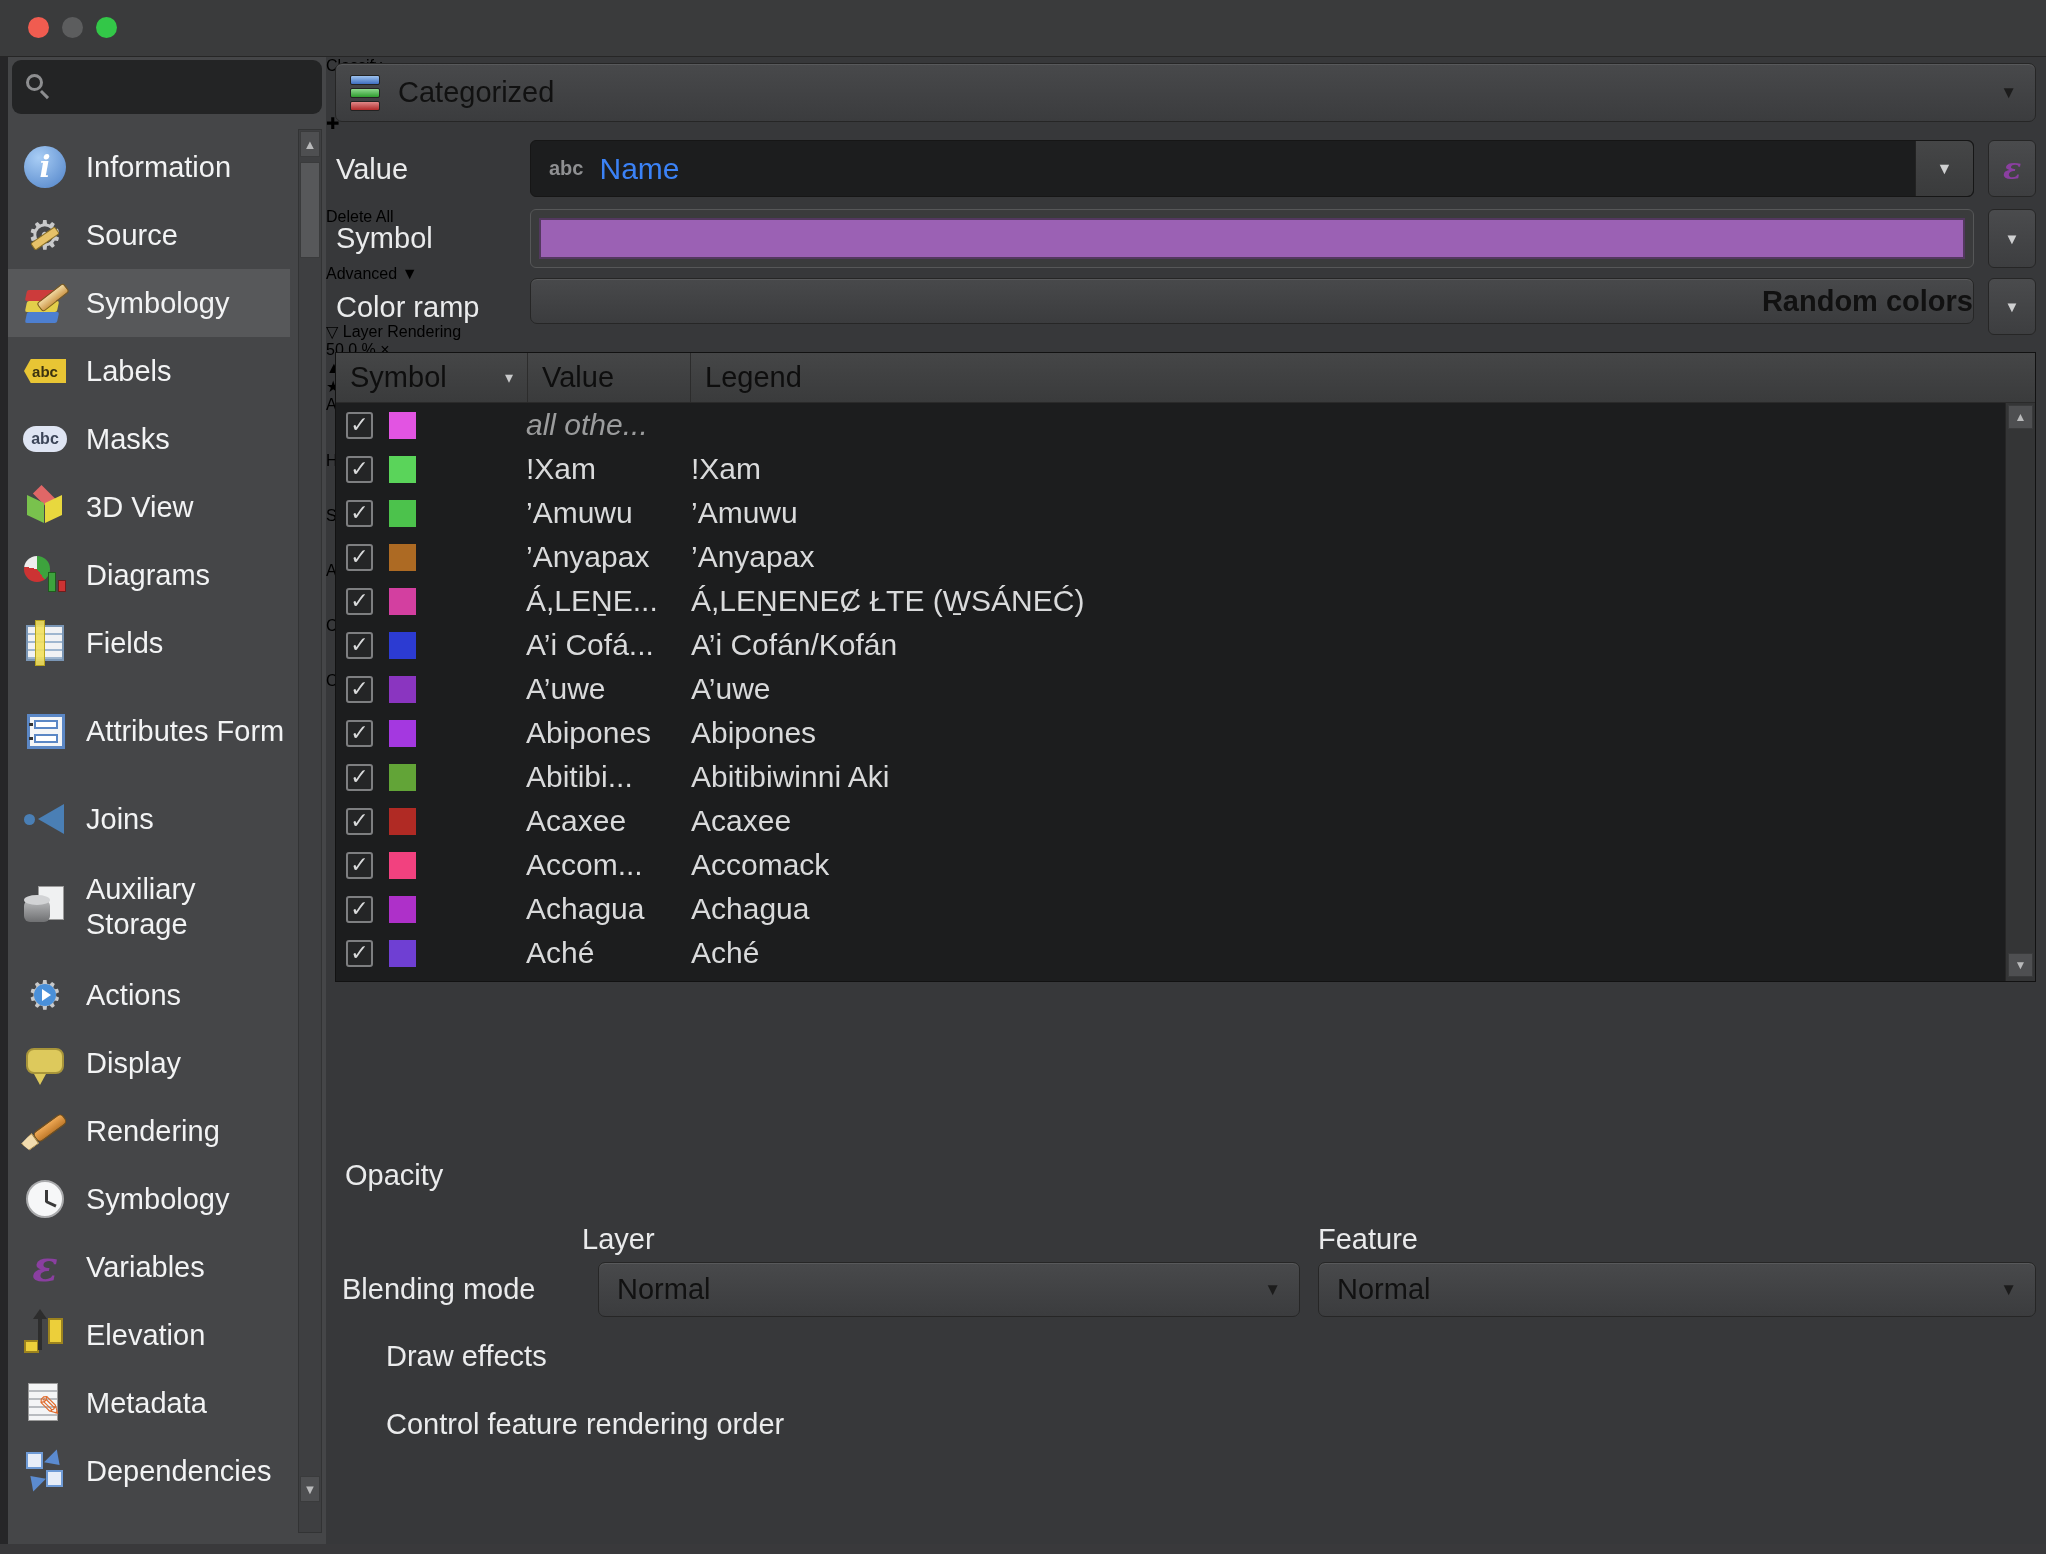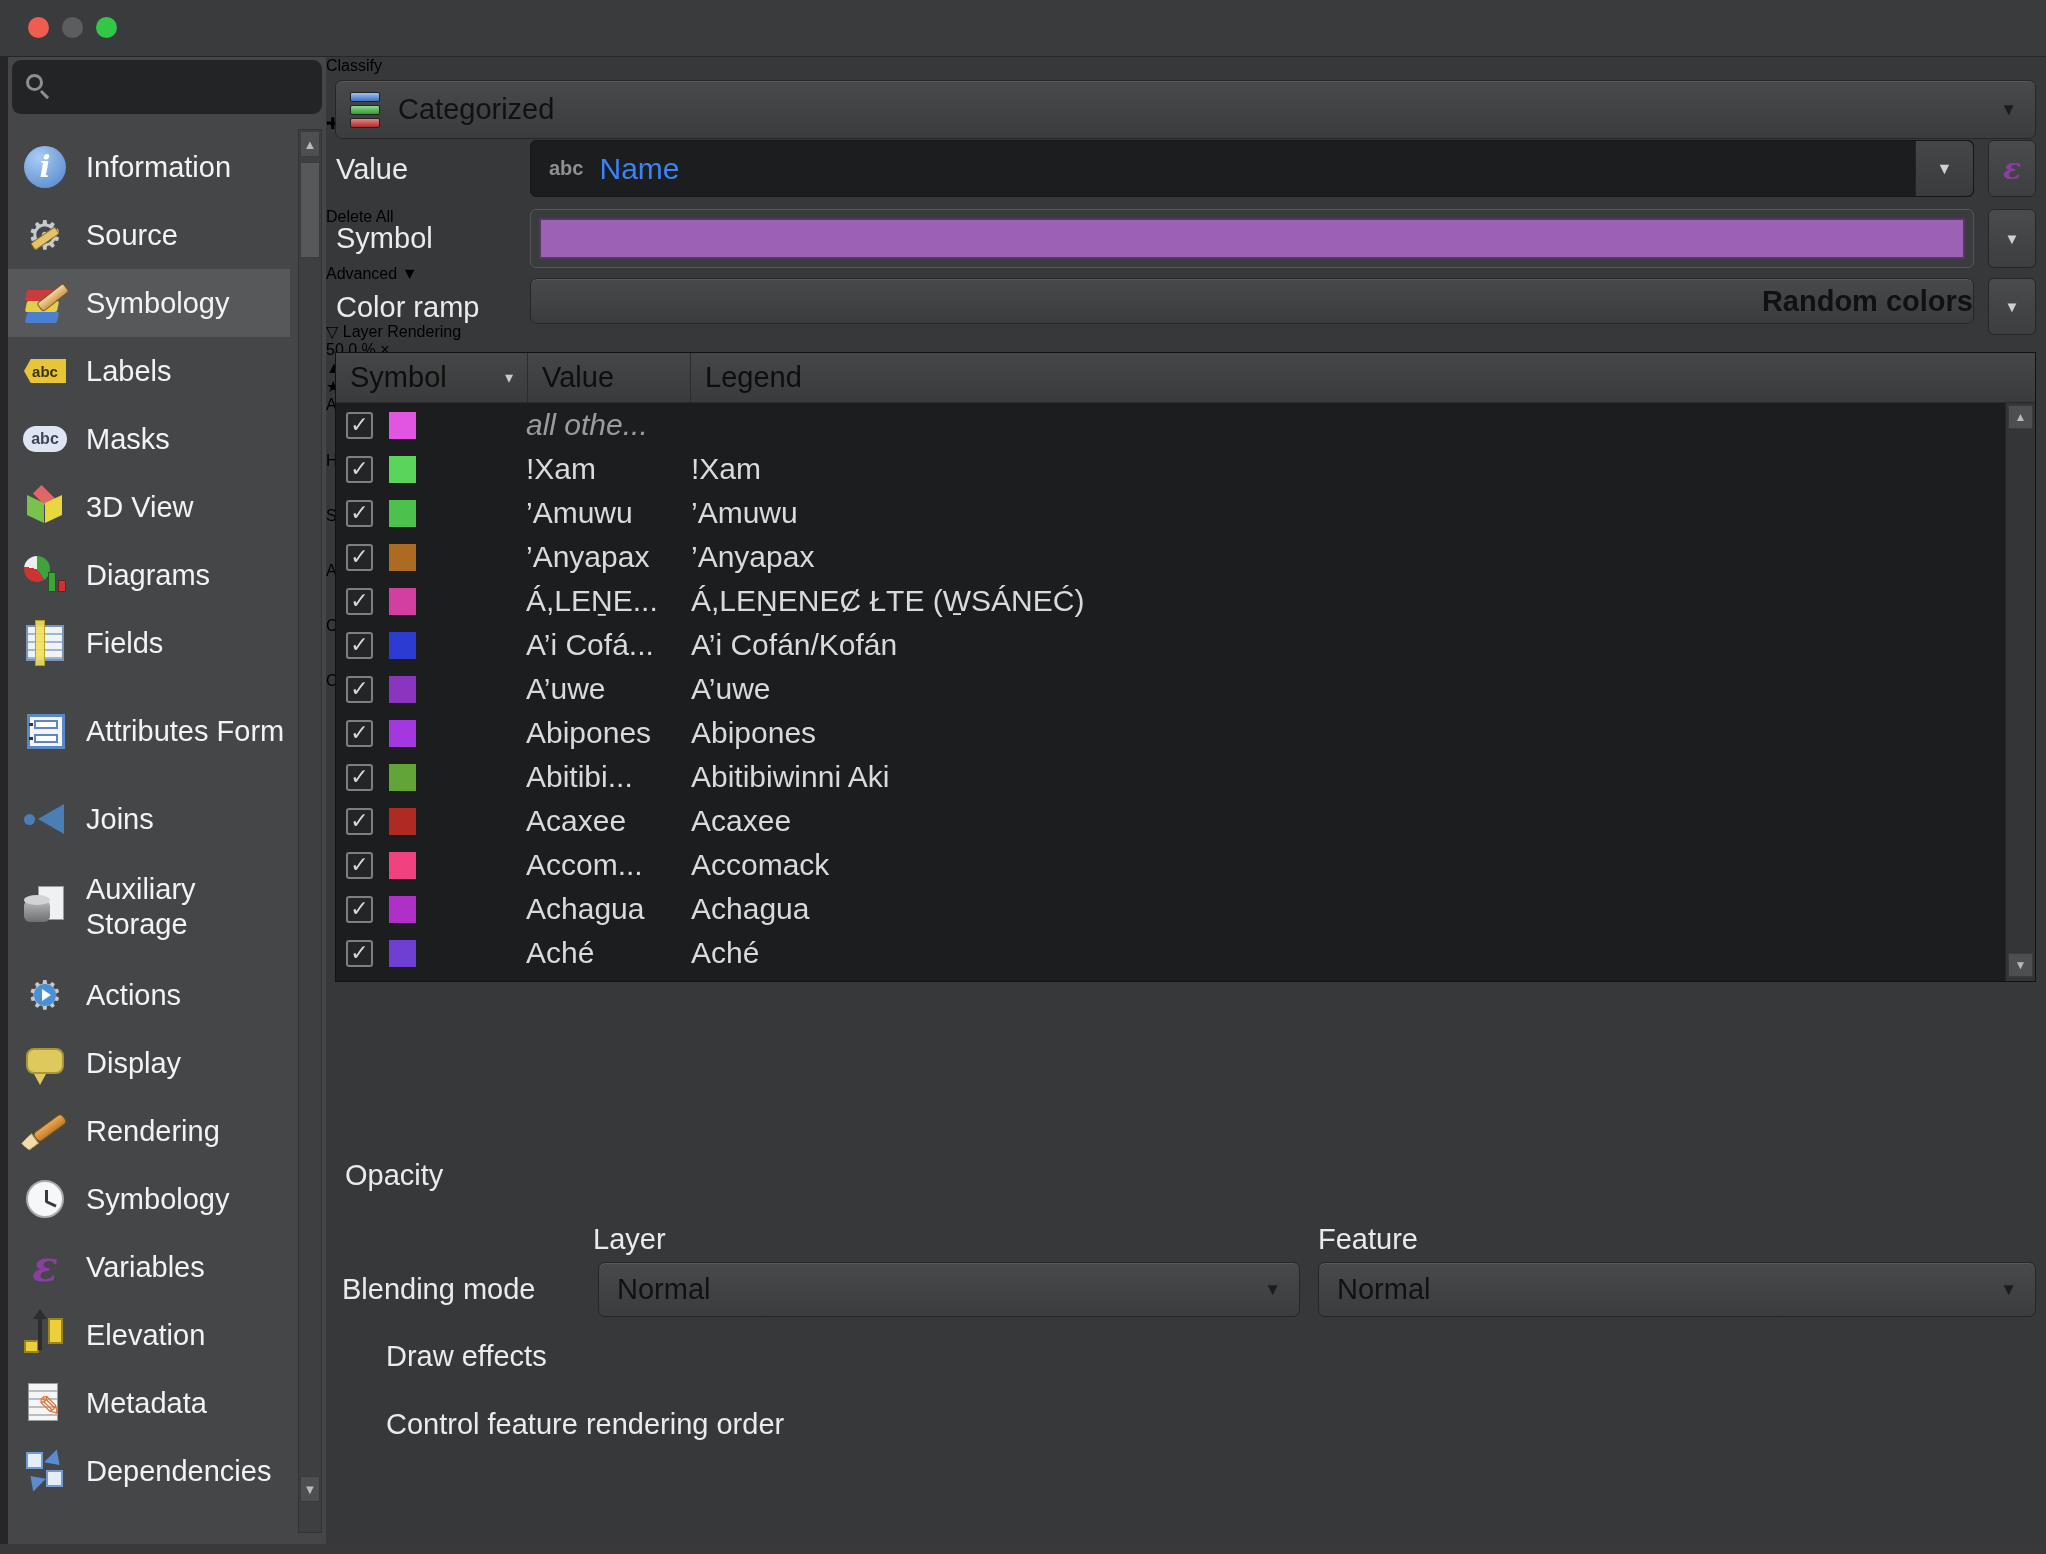--- a/index.html
+++ b/index.html
@@ -338,21 +338,21 @@
     <div class="sb-scroll">
       <span class="sb-btn" style="top:1px;">▲</span>
       <span class="sb-thumb"></span>
       <span class="sb-btn" style="bottom:30px;">▼</span>
     </div>
   </div>
 
   <div class="content">
 
     
-    <div class="combo" style="left:9px;top:23px;width:1701px;height:59px;">
+    <div class="combo" style="left:9px;top:6px;width:1701px;height:59px;">
       <span class="cat-icon">
           <span class="c1"></span>
           <span class="c2"></span>
           <span class="c3"></span>
         </span>
       <span>Categorized</span>
       <span class="arrow">▼</span>
     </div>
 
     
@@ -513,21 +513,21 @@
     <div class="spinbox">
       <span>50.0 %</span>
       <span class="clear-tag">×</span>
     </div>
     <div class="spinner">
       <span class="spin-half" style="top:0;border-radius:0 6px 0 0;"><span>▲</span></span>
       <span class="spin-half" style="bottom:0;border-radius:0 0 6px 0;"><span>▼</span></span>
     </div>
 
     
-    <span class="label" style="left:267px;top:1166px;">Layer</span>
+    <span class="label" style="left:256px;top:1166px;">Layer</span>
     <span class="label" style="left:992px;top:1166px;">Feature</span>
     <span class="label" style="left:16px;top:1216px;">Blending mode</span>
     <div class="combo" style="left:272px;top:1205px;width:702px;height:55px;padding-left:18px;">
       <span>Normal</span>
       <span class="arrow">▼</span>
     </div>
     <div class="combo" style="left:992px;top:1205px;width:718px;height:55px;padding-left:18px;">
       <span>Normal</span>
       <span class="arrow">▼</span>
     </div>

